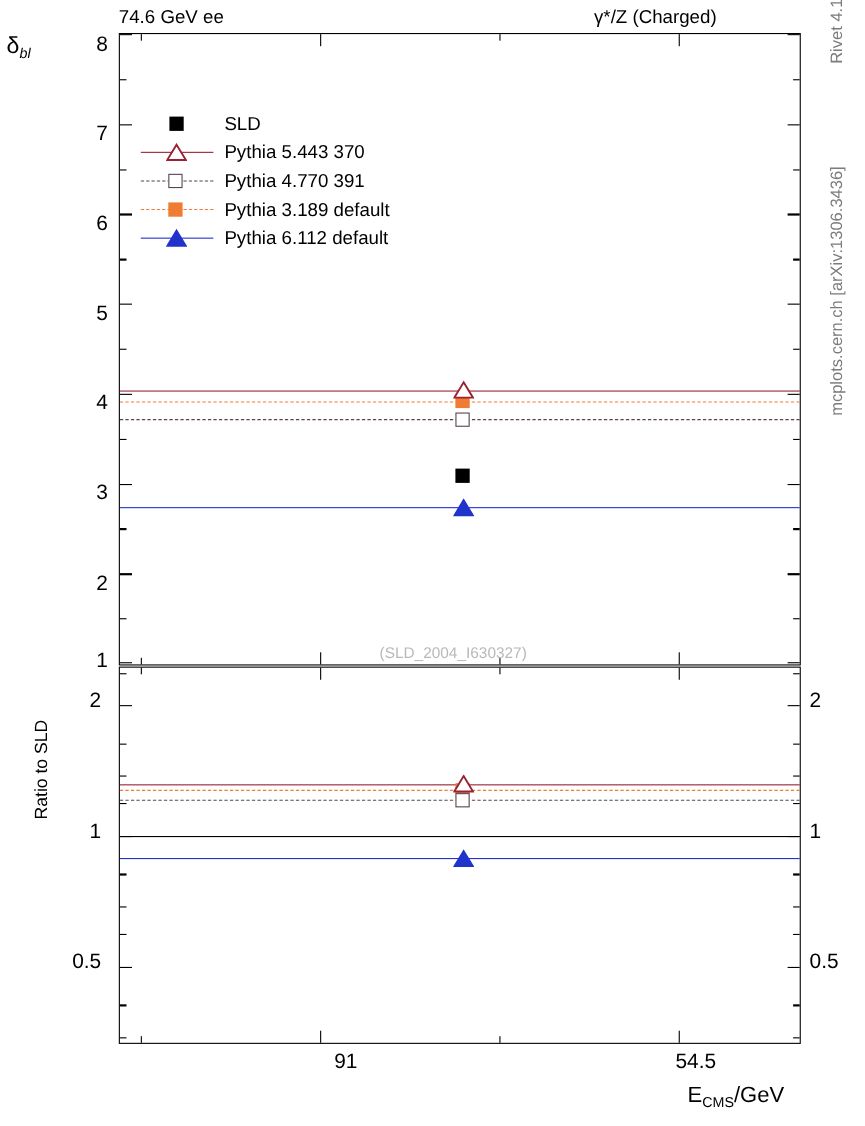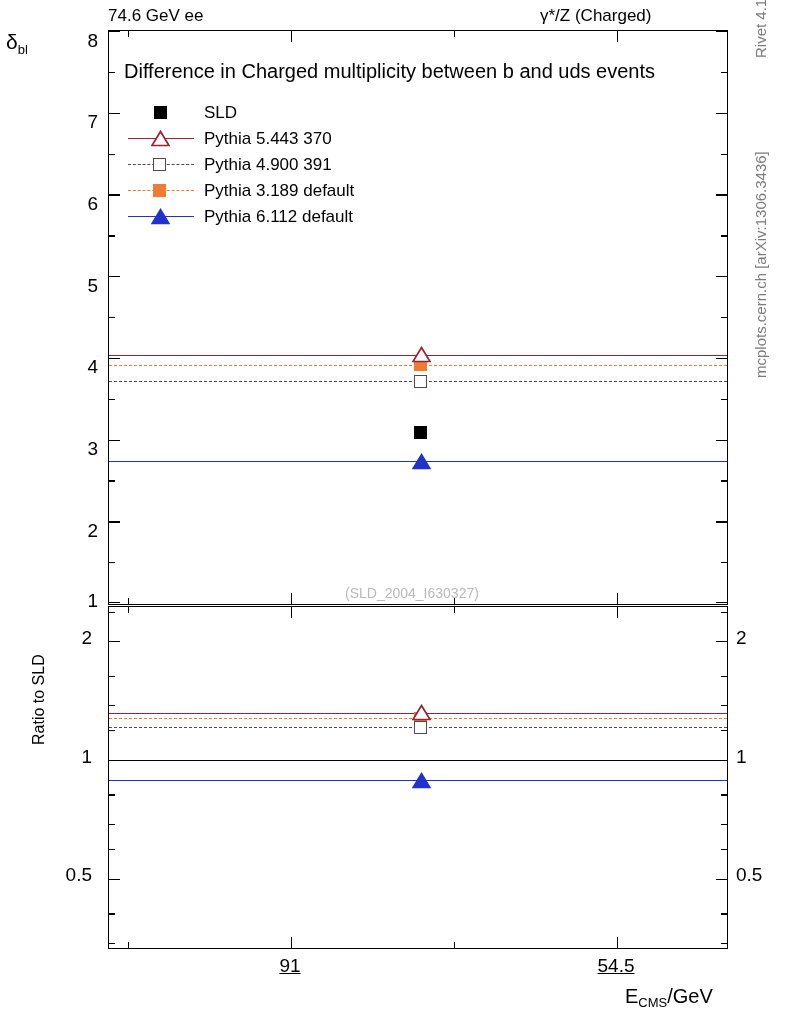--- a/index.html
+++ b/index.html
@@ -13,21 +13,21 @@
   #hdr-right{left:540px;top:6px;font-size:17px;}
 
   
   #main-frame{position:absolute;left:108px;top:30px;width:620px;height:575px;border:1.3px solid #000;box-sizing:border-box;}
   
   #ratio-frame{position:absolute;left:108px;top:606px;width:620px;height:343px;border:1.3px solid #000;box-sizing:border-box;}
 
   .tick{position:absolute;background:#000;}
 
   .ytlabel{position:absolute;font-size:19px;text-align:right;width:44px;right:auto;}
-  .xtlabel{position:absolute;font-size:19px;text-align:center;width:70px;text-decoration:underline;}
+  .xtlabel{position:absolute;font-size:19px;text-align:right;width:70px;}
 
   
   .rot{position:absolute;transform-origin:left top;transform:rotate(-90deg);white-space:nowrap;color:#7b7b7b;font-size:15px;}
 
   #plot-title{position:absolute;left:124px;top:60px;font-size:20px;}
 
   
   #legend{position:absolute;left:128px;top:100px;font-size:17px;}
   .leg-row{position:relative;height:26px;}
   .leg-mark{position:absolute;left:0;top:0;width:66px;height:26px;}
@@ -45,21 +45,21 @@
 </style>
 </head>
 <body>
 
 <div id="root">
 
   <div class="txt" id="hdr-left">74.6 GeV ee</div>
   <div class="txt" id="hdr-right">γ*/Z (Charged)</div>
 
   <div style="position:absolute;left:6px;top:30px;font-size:21px;">
-    <span>δ</span><span class="sub" style="position:relative;top:5px;">bl</span>
+    <span>δ</span><span class="sub" style="position:relative;top:5px;font-style:italic;">bl</span>
   </div>
 
   <div id="main-frame">
 
     <div class="tick" style="left:0;top:0px;width:11px;height:1.3px;"></div>
     <div class="tick" style="left:0;top:81.7px;width:11px;height:1.3px;"></div>
     <div class="tick" style="left:0;top:163.4px;width:11px;height:1.3px;"></div>
     <div class="tick" style="left:0;top:245.1px;width:11px;height:1.3px;"></div>
     <div class="tick" style="left:0;top:326.9px;width:11px;height:1.3px;"></div>
     <div class="tick" style="left:0;top:408.6px;width:11px;height:1.3px;"></div>
@@ -125,21 +125,20 @@
 
   <div class="ytlabel" style="left:54px;top:30px;">8</div>
   <div class="ytlabel" style="left:54px;top:111px;">7</div>
   <div class="ytlabel" style="left:54px;top:193px;">6</div>
   <div class="ytlabel" style="left:54px;top:275px;">5</div>
   <div class="ytlabel" style="left:54px;top:356px;">4</div>
   <div class="ytlabel" style="left:54px;top:438px;">3</div>
   <div class="ytlabel" style="left:54px;top:520px;">2</div>
   <div class="ytlabel" style="left:54px;top:590px;">1</div>
 
-  <div id="plot-title">Difference in Charged multiplicity between b and uds events</div>
 
   <div id="legend">
     <div class="leg-row">
       <div class="leg-mark">
         <div style="position:absolute;left:26px;top:6px;width:13px;height:13px;background:#000;"></div>
       </div>
       <div class="leg-text">SLD</div>
     </div>
     <div class="leg-row">
       <div class="leg-mark">
@@ -148,21 +147,21 @@
           <polygon points="9.5,1.5 18,15.5 1,15.5" fill="#ffffff" stroke="#992233" stroke-width="1.7"></polygon>
         </svg>
       </div>
       <div class="leg-text">Pythia 5.443 370</div>
     </div>
     <div class="leg-row">
       <div class="leg-mark">
         <div style="position:absolute;left:0;top:12px;width:66px;height:0;border-top:1.5px dashed #5a4452;"></div>
         <div style="position:absolute;left:25px;top:6px;width:13px;height:13px;border:1.6px solid #5a4452;background:#fff;box-sizing:border-box;"></div>
       </div>
-      <div class="leg-text">Pythia 4.900 391</div>
+      <div class="leg-text">Pythia 4.770 391</div>
     </div>
     <div class="leg-row">
       <div class="leg-mark">
         <div style="position:absolute;left:0;top:12px;width:66px;height:0;border-top:1.5px dashed #f07c33;"></div>
         <div style="position:absolute;left:25px;top:6px;width:13px;height:13px;background:#f07c33;"></div>
       </div>
       <div class="leg-text">Pythia 3.189 default</div>
     </div>
     <div class="leg-row">
       <div class="leg-mark">

